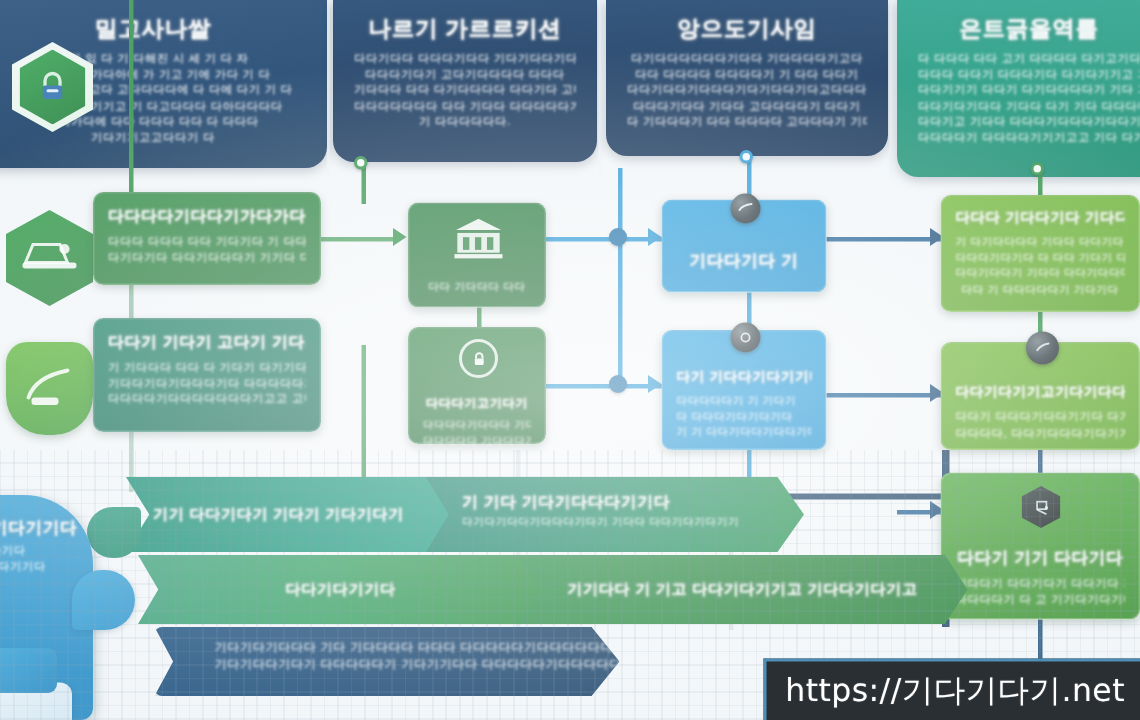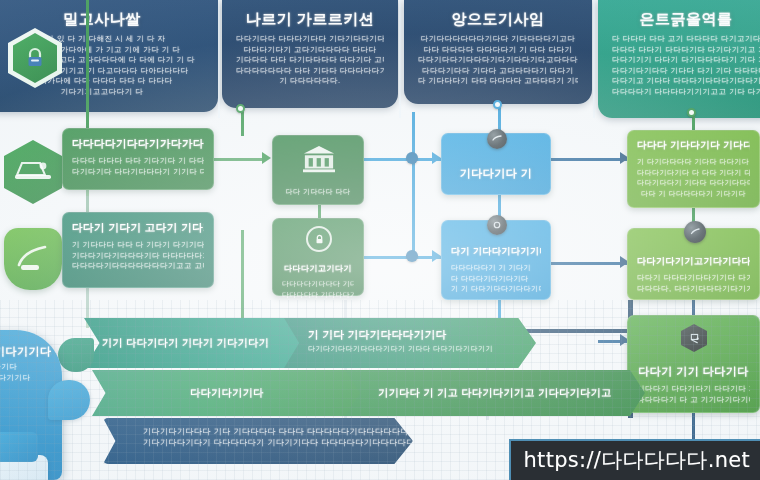--- a/index.html
+++ b/index.html
@@ -514,15 +514,15 @@
     <div class="pline" style="position:absolute; left:12px; bottom:34px;">기다기다기다기기다다기</div>
   </div>
 
   <div class="nub" id="nub1"></div>
   <div class="nub" id="nub2"></div>
   <div style="position:absolute; left:-8px; top:432px; width:46px; height:30px; background:linear-gradient(150deg,#3aa7da,#2589c3); border-radius:0 6px 6px 0;"></div>
 
   <div class="soft-wash"></div>
   <div class="grid-texture"></div>
 
-  <div id="watermark">https://다다다다다.net</div>
+  <div id="watermark">https://기다기다기.net</div>
 
 </div>
 
 </body></html>

